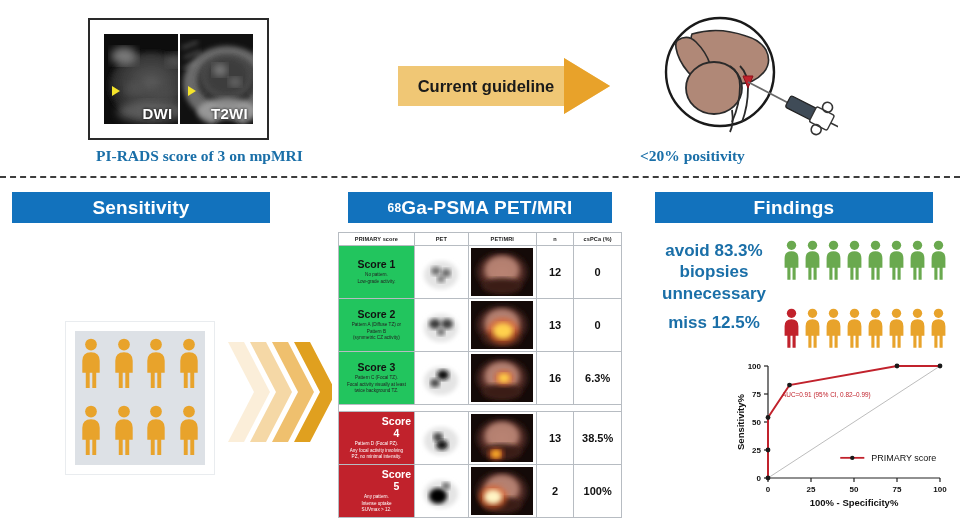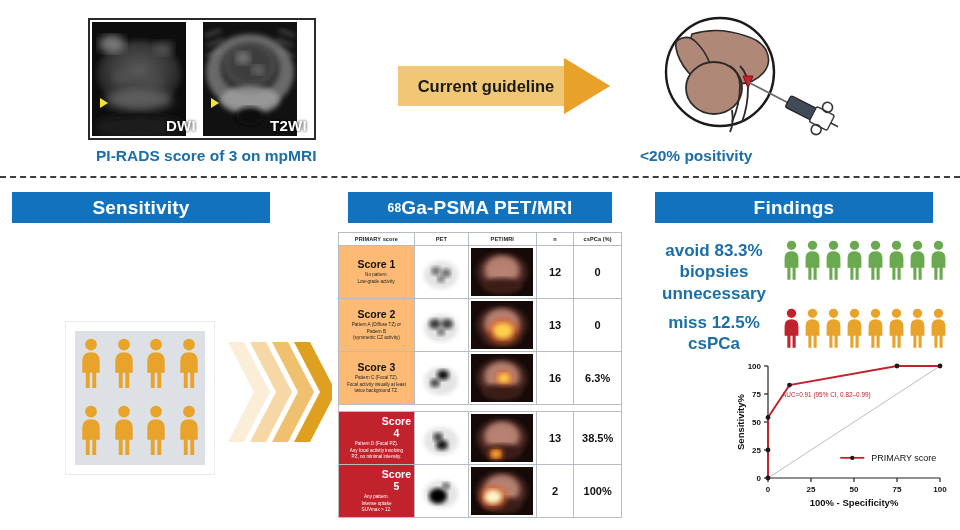--- a/index.html
+++ b/index.html
@@ -6,38 +6,39 @@
   html, body {
     width: 960px; height: 530px;
     background: #ffffff;
     font-family: "Liberation Sans", sans-serif;
     overflow: hidden;
   }
   #root { position: relative; width: 960px; height: 530px; }
 
   
   .mri-frame {
-    position: absolute; left: 88px; top: 18px; width: 228px; height: 122px;
-    border: 2px solid #2a2a2a; background: #fff; padding: 2px;
+    position: absolute; left: 88px; top: 18px; width: 181px; height: 122px;
+    border: 2px solid #2a2a2a; background: #fff; padding: 14px;
     display: flex; gap: 2px;
   }
   .mri-pane { position: relative; flex: 1; overflow: hidden; }
   .mri-label {
     position: absolute; right: 5px; bottom: 2px; color: #fff;
     font-size: 15px; font-weight: bold; letter-spacing: .3px;
     text-shadow: 0 0 3px #000;
   }
   .arrowhead {
     position: absolute; left: 8px; bottom: 28px;
     width: 0; height: 0; border-left: 8px solid #f5e42b;
     border-top: 5px solid transparent; border-bottom: 5px solid transparent;
   }
   .cap-blue {
     position: absolute; color: #1a6fa8; font-weight: bold; font-size: 15.5px;
     white-space: nowrap;
+    font-family: Liberation Serif, serif;
   }
   #mri-caption { left: 96px; top: 147px; }
   #positivity-caption { left: 640px; top: 147px; }
 
   .big-arrow {
     position: absolute; left: 398px; top: 58px; width: 212px; height: 56px;
   }
   .big-arrow .txt {
     position: absolute; left: 0; top: 0; width: 176px; height: 56px;
     display: flex; align-items: center; justify-content: center;
@@ -86,21 +87,21 @@
   #score-table thead th {
     font-size: 5.6px; font-weight: bold; color: #1a1a1a; height: 13px;
     background: #ffffff; letter-spacing: .1px;
   }
   .col-score { width: 76px; }
   .col-pet   { width: 54px; }
   .col-petmri{ width: 68px; }
   .col-n     { width: 38px; }
   .col-cs    { width: 48px; }
   .score-cell { text-align: center; padding: 3px 2px; }
-  .score-cell.blue { background: #fdba74; }
+  .score-cell.blue { background: #22c55e; }
   .score-cell.red  { background: #c1222c; }
   .score-title { font-size: 10.5px; font-weight: bold; color: #111; }
   .score-cell.red .score-title { color: #ffffff; padding-left: 40px; }
   .score-desc { font-size: 4.6px; line-height: 1.5; color: #222; margin-top: 2px; }
   .score-cell.red .score-desc { color: #ffffff; }
   .num-cell { text-align: center; font-size: 11px; font-weight: bold; color: #111; }
   .img-cell { text-align: center; vertical-align: middle; }
   .row-gap td { border: none; height: 7px; background: #fff; }
   .pet-img, .petmri-img { display: block; margin: 2px auto; }
 
@@ -505,21 +506,20 @@
       </tbody>
   </table>
 
   <div id="find-text-1">
     <div>avoid 83.3%</div>
     <div>biopsies</div>
     <div>unnecessary</div>
   </div>
   <div id="find-text-2">
     <div>miss 12.5%</div>
-    <div>csPCa</div>
   </div>
   <div class="people-row" id="people-green">
       <span><svg width="19" height="40" viewBox="0 0 22 46">
           <circle cx="11" cy="6" r="5.4" fill="#6aa94f"></circle>
           <path d="M11 13 q-8 0 -8 8 v11 h3.2 v14 h3.6 v-14 h2.4 v14 h3.6 v-14 h3.2 v-11 q0 -8 -8 -8 Z" fill="#6aa94f"></path>
         </svg></span>
       <span><svg width="19" height="40" viewBox="0 0 22 46">
           <circle cx="11" cy="6" r="5.4" fill="#6aa94f"></circle>
           <path d="M11 13 q-8 0 -8 8 v11 h3.2 v14 h3.6 v-14 h2.4 v14 h3.6 v-14 h3.2 v-11 q0 -8 -8 -8 Z" fill="#6aa94f"></path>
         </svg></span>

